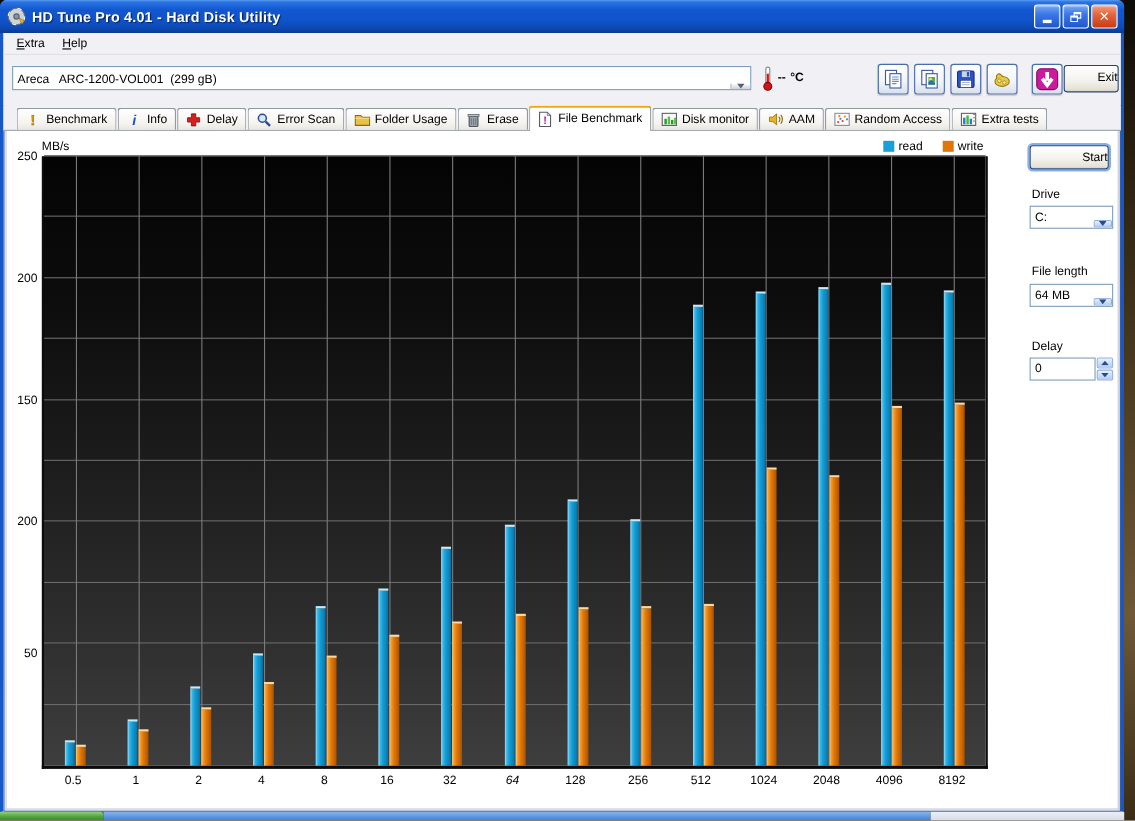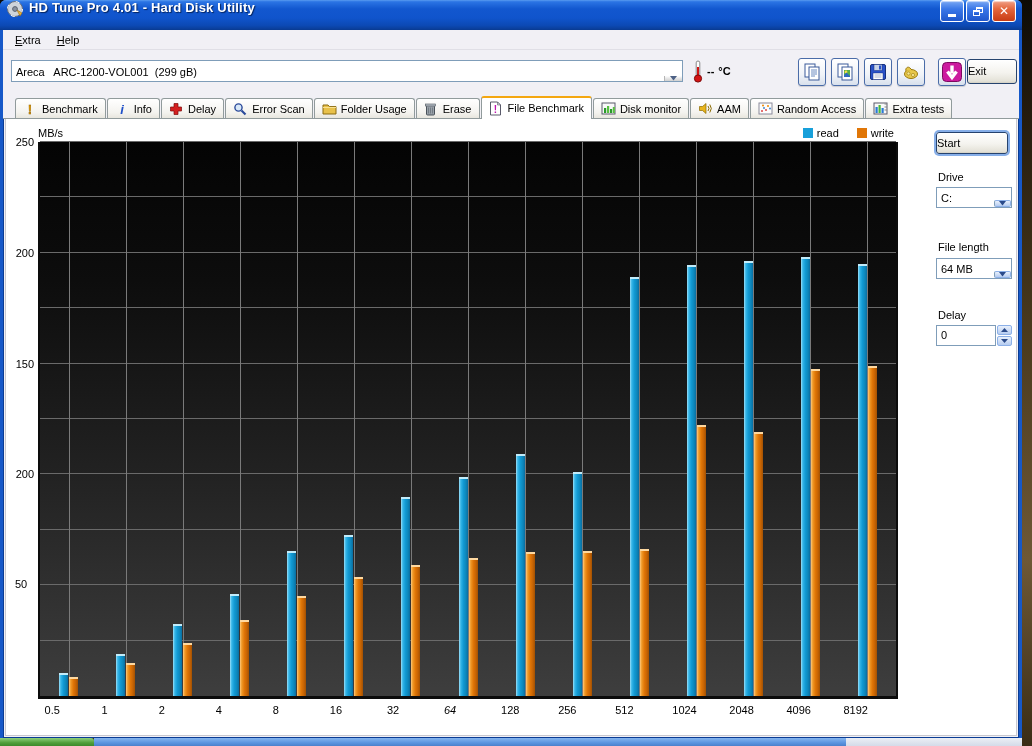--- a/index.html
+++ b/index.html
@@ -16,21 +16,21 @@
     border-radius:6px 6px 0 0;
     background:#f1f0f5;
     border-left:3px solid #1658c8; border-right:3px solid #1658c8;
     box-shadow:0 0 0 1px #0a3c94 inset;
   }
   
   .titlebar {
     position:absolute; left:-3px; top:0; width:1022px; height:30px;
     border-radius:6px 6px 0 0;
     background:linear-gradient(180deg,#5a9cf0 0%,#2b74e4 6%,#1257cf 30%,#1054cc 60%,#0c49b4 85%,#0a3f9c 96%,#093a90 100%);
-    display:flex; padding:0 6px;
+    display:flex; align-items:center; padding:0 6px;
   }
   .titlebar .app-icon { width:18px; height:18px; margin-right:5px; flex:0 0 auto; }
   .title-text {
     color:#fff; font-weight:bold; font-size:13px;
     text-shadow:1px 1px 1px #05245e; letter-spacing:0.2px;
   }
   .win-buttons { margin-left:auto; display:flex; gap:2px; }
   .win-btn {
     width:24px; height:22px; border-radius:3px;
     border:1px solid #fff;
@@ -77,21 +77,21 @@
   .tool-btn {
     width:28px; height:28px; border:1px solid #4a6ca8; border-radius:3px;
     background:linear-gradient(180deg,#ffffff 0%,#f0f3f8 60%,#d8e0ec 100%);
     display:flex; align-items:center; justify-content:center;
     box-shadow:0 1px 1px rgba(0,0,0,.15);
   }
   .tool-btn.spaced { margin-left:8px; }
   .xp-btn {
     border:1px solid #26436e; border-radius:3px;
     background:linear-gradient(180deg,#ffffff 0%,#f4f3ee 55%,#e4e2d8 92%,#d2cfc2 100%);
-    font-size:11px; color:#000; text-align:left;
+    font-size:11px; color:#000; text-align:right;
     box-shadow:inset 0 1px 0 #fff;
   }
   .exit-btn { position:absolute; left:964px; top:9px; width:50px; height:25px; line-height:23px; }
   
   .tabrow {
     position:absolute; left:0; top:96px; width:1016px; height:23px;
     background:#f1f0f5; border-bottom:1px solid #919b9c;
     display:flex; align-items:flex-end; padding-left:12px;
   }
   .tab {
@@ -127,21 +127,21 @@
   .bar { position:absolute; bottom:0; width:9px; }
   .bar.read {
     background:linear-gradient(90deg,#9fe0f8 0%,#36b6e8 20%,#129ad4 48%,#0d86ba 78%,#0a6da0 100%);
     border-top:2px solid #c2ecfa;
   }
   .bar.write {
     background:linear-gradient(90deg,#ffc97e 0%,#f09a28 20%,#e07607 48%,#c46203 78%,#a15103 100%);
     border-top:2px solid #ffd9a0;
   }
   .ytick { position:absolute; text-align:right; width:26px; font-size:11px; }
-  .xtick { position:absolute; top:585px; font-size:11px; text-align:left; width:44px; }
+  .xtick { position:absolute; top:585px; font-size:11px; text-align:center; width:44px; }
   
   .side { position:absolute; left:910px; top:0; width:100px; height:100%; }
   .start-btn {
     position:absolute; left:20px; top:13px; width:72px; height:22px; line-height:20px;
     box-shadow:0 0 0 2px #86aee8, inset 0 1px 0 #fff;
   }
   .side-label { position:absolute; left:22px; font-size:11px; }
   .side-combo { left:20px; width:76px; height:21px; }
   .side-combo .combo-btn, .spin-btn {
     border:1px solid #8cb0e8; border-radius:2px;
@@ -440,21 +440,21 @@
         <div class="bar read" title="read 2048: 196.5 MB/s" style="left: 703.833px; height: 435.444px;"></div>
         <div class="bar write" title="write 2048: 119 MB/s" style="left: 713.833px; height: 263.704px;"></div>
         <div class="vgrid" style="left: 770.4px;"></div>
         <div class="bar read" title="read 4096: 198 MB/s" style="left: 760.9px; height: 438.768px;"></div>
         <div class="bar write" title="write 4096: 147.5 MB/s" style="left: 770.9px; height: 326.86px;"></div>
         <div class="vgrid" style="left: 827.467px;"></div>
         <div class="bar read" title="read 8192: 195 MB/s" style="left: 817.967px; height: 432.12px;"></div>
         <div class="bar write" title="write 8192: 149 MB/s" style="left: 827.967px; height: 330.184px;"></div>
       </div>
     <div id="yticks">
-        <span class="ytick" style="left: 2px; top: 459px; text-align: center;">50</span>
+        <span class="ytick" style="left: 2px; top: 469px;">50</span>
         <span class="ytick" style="left: 2px; top: 349.4px;">200</span>
         <span class="ytick" style="left: 2px; top: 238.6px;">150</span>
         <span class="ytick" style="left: 2px; top: 127.8px;">200</span>
         <span class="ytick" style="left: 2px; top: 17px;">250</span>
       </div>
     <div id="xticks">
         <span class="xtick" style="left: 38.5333px;">0.5</span>
         <span class="xtick" style="left: 95.6px;">1</span>
         <span class="xtick" style="left: 152.667px;">2</span>
         <span class="xtick" style="left: 209.733px;">4</span>

